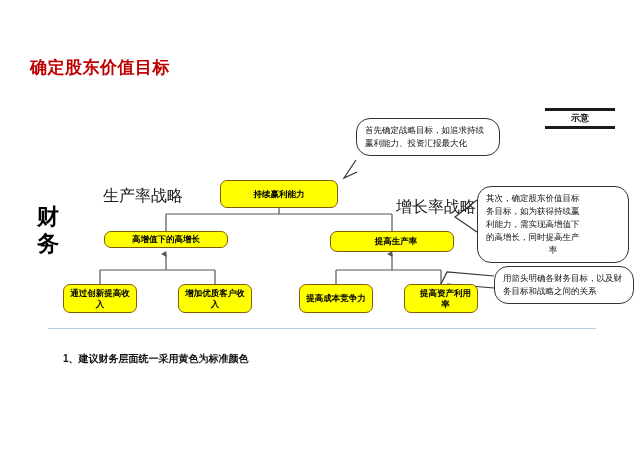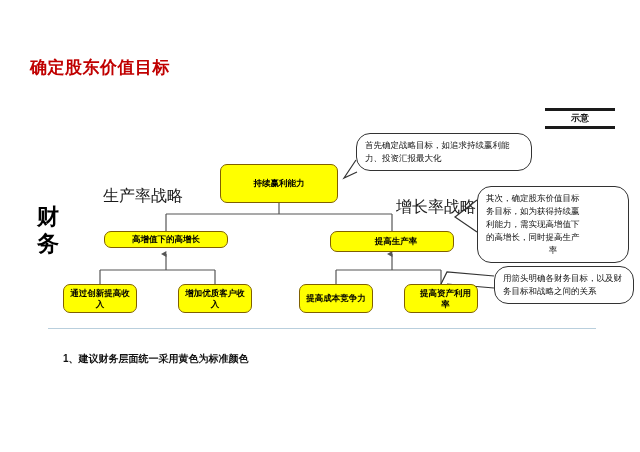--- a/index.html
+++ b/index.html
@@ -91,21 +91,21 @@
     align-items: center;
     justify-content: center;
     text-align: center;
     font-size: 8.5px;
     font-weight: bold;
     color: #000000;
     line-height: 11px;
     padding: 1px 3px;
     z-index: 4;
   }
-  .node-l1 { left: 220px; top: 164px; width: 118px; height: 39px; }
+  .node-l1 { left: 220px; top: 180px; width: 118px; height: 28px; }
   .node-l2-left  { left: 104px; top: 231px; width: 124px; height: 17px; }
   .node-l2-right { left: 330px; top: 231px; width: 124px; height: 21px; padding-left: 11px; }
   .node-l3 { width: 74px; height: 29px; top: 284px; }
   .n3-a { left: 63px; }
   .n3-b { left: 178px; }
   .n3-c { left: 299px; }
   .n3-d { left: 404px; padding-left: 12px; }
 
   
   #connectors {
@@ -122,21 +122,21 @@
     border: 1.3px solid #333333;
     border-radius: 14px;
     background: #ffffff;
     box-sizing: border-box;
     font-size: 8.5px;
     line-height: 13px;
     color: #111111;
     padding: 5px 8px;
     z-index: 5;
   }
-  .callout-1 { left: 356px; top: 133px; width: 176px; }
+  .callout-1 { left: 356px; top: 118px; width: 144px; }
   .callout-2 { left: 477px; top: 186px; width: 152px; text-align: justify; }
   .callout-2 .last-line { text-align: center; }
   .callout-3 { left: 494px; top: 266px; width: 140px; }
 
   
   .footnote-divider {
     position: absolute;
     left: 48px;
     top: 328px;
     width: 548px;

